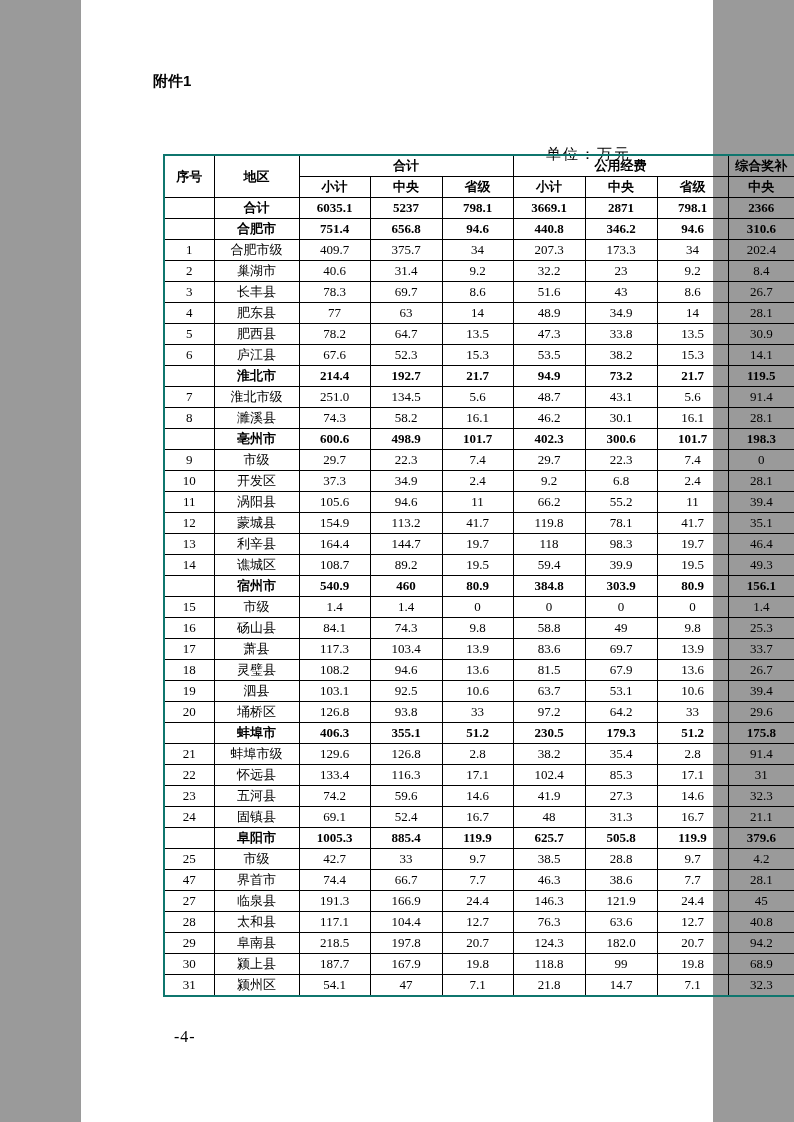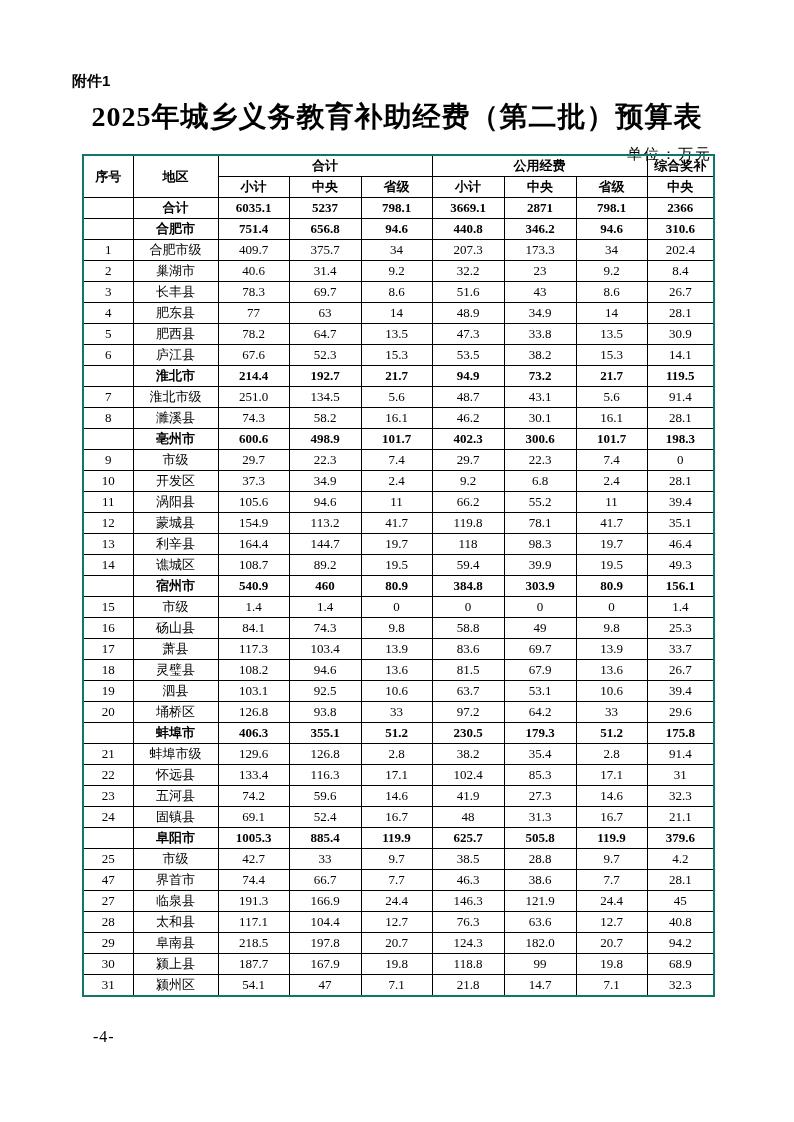--- a/index.html
+++ b/index.html
@@ -1,18 +1,18 @@
 <!DOCTYPE html>
 <html><head>
 <meta charset="utf-8">
 <style>
   html,body{margin:0;padding:0;background:#9a9a9a;}
   .page{
     position:relative;
-    width:794px;height:1122px;
+    width:632px;height:1122px;
     margin:0 auto;
     background:#ffffff;
     box-sizing:border-box;
     font-family:"Liberation Serif","DejaVu Serif",serif;
     color:#000;
   }
   .attachment{
     position:absolute;left:72px;top:72px;
     font-family:"Liberation Sans","DejaVu Sans",sans-serif;
     font-weight:bold;font-size:15px;
@@ -55,21 +55,20 @@
     font-size:16px;letter-spacing:1px;
   }
 </style>
 </head>
 <body>
 
 <div class="page">
 
   <div class="attachment">附件1</div>
 
-  <div class="doc-title">2025年城乡义务教育补助经费（第二批）预算表</div>
 
   <div class="unit-note">单位：万元</div>
 
   <table class="budget">
     <colgroup>
       <col style="width:50px">
       <col style="width:85px">
       <col style="width:71px">
       <col style="width:72px">
       <col style="width:71px">

